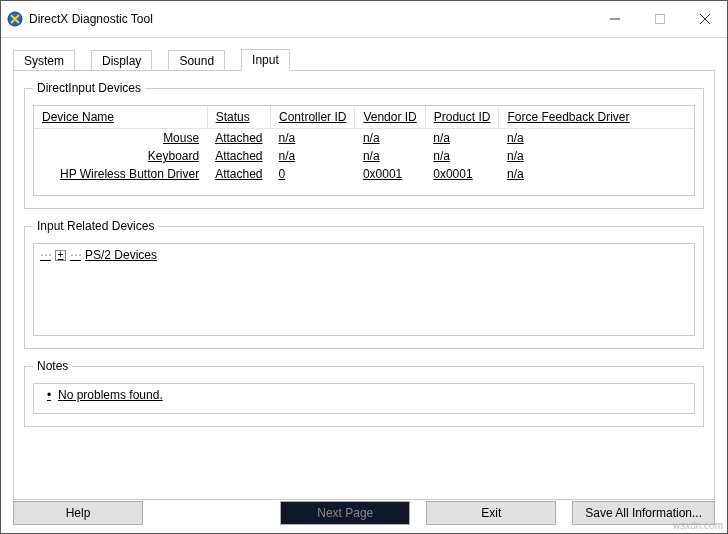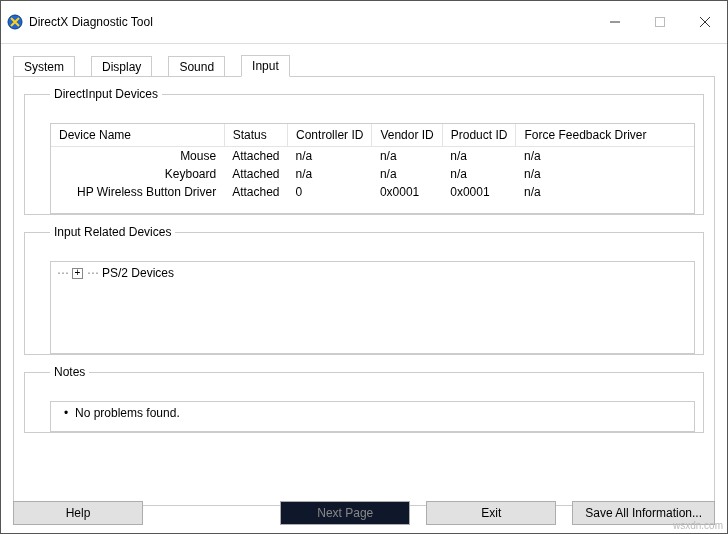--- a/index.html
+++ b/index.html
@@ -10,21 +10,21 @@
       background: #fff;
       color: #000;
       width: 728px;
       height: 534px;
       overflow: hidden;
       border: 1px solid #555;
       position: relative;
     }
     
     .titlebar {
-      height: 43px;
+      height: 37px;
       display: flex;
       align-items: center;
       background: #fff;
       border-bottom: 1px solid #ddd;
       padding-left: 6px;
     }
     .titlebar .app-icon {
       width: 16px; height: 16px;
       margin-right: 6px;
       display: inline-flex;
@@ -79,36 +79,37 @@
       border: 1px solid #ccc;
       padding: 10px 10px 10px 10px;
       height: 430px;
       position: relative;
     }
 
     
     fieldset.groupbox {
       border: 1px solid #ccc;
       margin: 0 0 10px 0;
-      padding: 8px 8px 8px 25px;
+      padding: 8px 8px 8px 8px;
       position: relative;
     }
     fieldset.groupbox.gb-devices { height: 128px; }
     fieldset.groupbox.gb-related { height: 130px; }
     fieldset.groupbox.gb-notes { height: 68px; }
     fieldset.groupbox legend {
       font-size: 12px;
       padding: 0 4px;
     }
     .inner-box {
       border: 1px solid #ccc;
-      margin-top: 14px;
+      margin-top: 2px;
       height: calc(100% - 6px);
       overflow: auto;
       background: #fff;
+      text-decoration: underline;
     }
 
     
     table.device-table {
       width: 100%;
       border-collapse: collapse;
       font-size: 12px;
     }
     table.device-table th {
       text-align: left;

